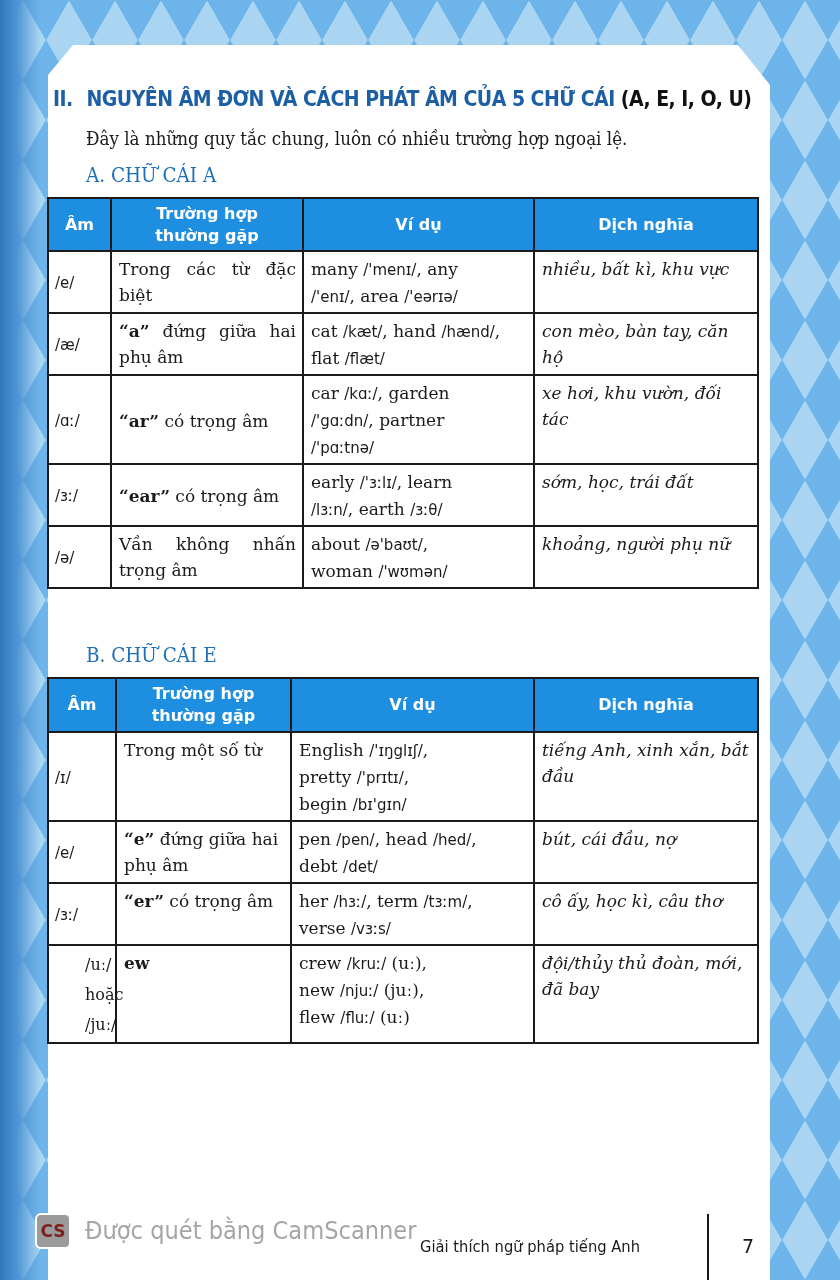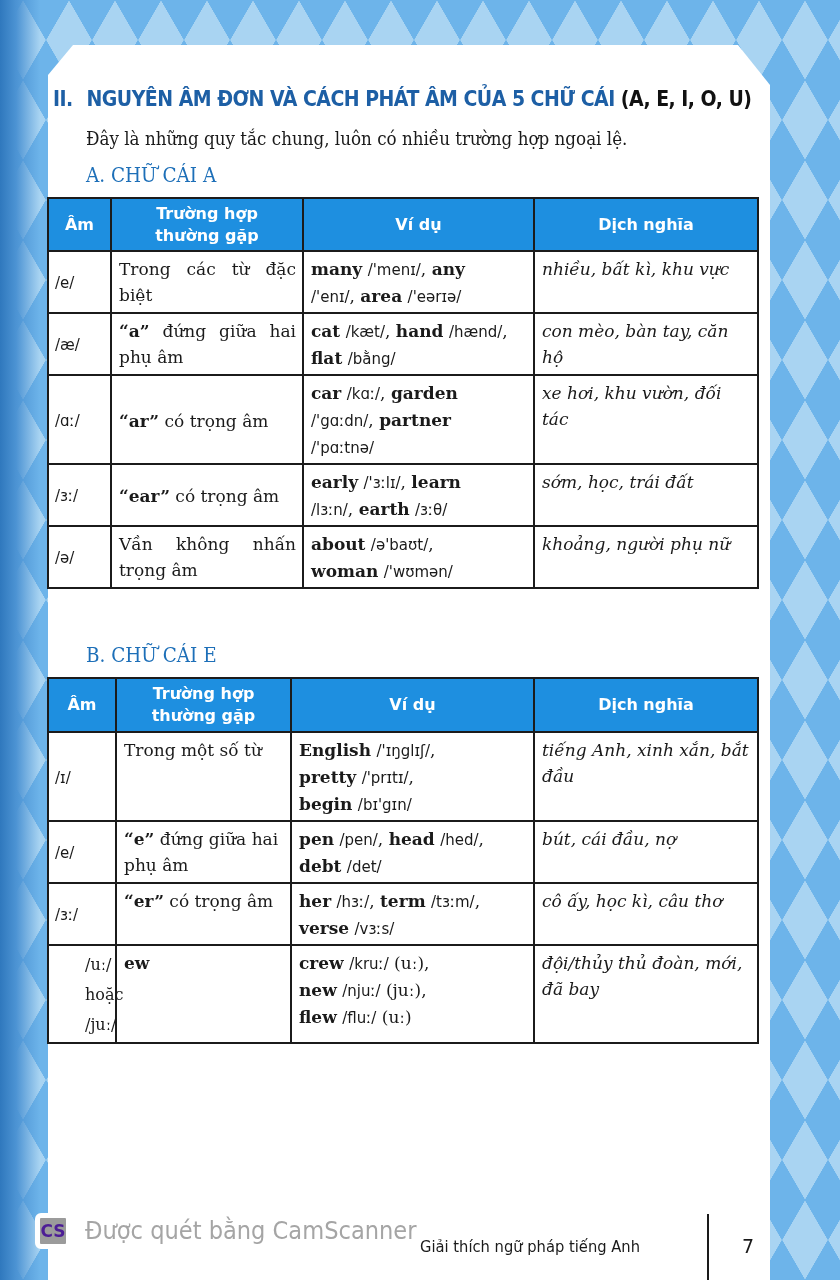--- a/index.html
+++ b/index.html
@@ -74,40 +74,40 @@
     padding: 3px 4px;
   }
   table.phon td.sound {
     font-family: "DejaVu Sans", sans-serif;
     font-size: 15px; vertical-align: middle;
     padding-left: 6px;
   }
   table.phon td.case { text-align: left; margin-left: 20px; }
   table.phon td.case.justify { text-align: justify; text-align-last: left; }
   table.phon td.meaning { font-style: italic; }
-  table.phon td.example b { font-weight: bold; }
+  table.phon td.example b { font-weight: normal; }
   .ipa { font-family: "DejaVu Sans", sans-serif; font-size: 15px; }
   .q { font-weight: bold; }
 
   #table-a { top: 197px; }
   #table-b { top: 677px; }
 
   #table-b td.sound.top { vertical-align: top; padding-left: 36px; }
 
   .watermark {
     position: absolute; left: 35px; top: 1213px;
     display: flex; align-items: center; gap: 14px;
     color: #a8a8a8; white-space: nowrap;
   }
   .cs-logo {
     width: 36px; height: 36px; border-radius: 6px;
-    background: #9b9b9b; color: #4c1d95;
+    background: #9b9b9b; color: #7f1d1d;
     font-family: "DejaVu Sans", sans-serif; font-weight: bold; font-size: 17px;
     display: flex; align-items: center; justify-content: center;
-    border: 5px solid #ffffff;
+    border: 2px solid #ffffff;
   }
   .wm-text {
     font-family: "DejaVu Sans", sans-serif; font-size: 24px; color: #a5a5a5;
     transform: scaleX(0.94); transform-origin: left center;
   }
   .footer-title {
     position: absolute; left: 420px; top: 1237px;
     font-family: "DejaVu Sans", sans-serif; font-size: 16px; color: #1a1a1a;
     white-space: nowrap; transform: scaleX(0.92); transform-origin: left top;
   }
@@ -157,21 +157,21 @@
       <td class="case justify">Trong các từ đặc biệt</td>
       <td class="example">
         <b>many</b> <span class="ipa">/'menɪ/</span>, <b>any</b><br><span class="ipa">/'enɪ/</span>, <b>area</b> <span class="ipa">/'eərɪə/</span>
       </td>
       <td class="meaning">nhiều, bất kì, khu vực</td>
     </tr>
     <tr style="height:58px">
       <td class="sound">/æ/</td>
       <td class="case justify"><span class="q">“a”</span><span> đứng giữa hai phụ âm</span></td>
       <td class="example">
-        <b>cat</b> <span class="ipa">/kæt/</span>, <b>hand</b> <span class="ipa">/hænd/</span>,<br><b>flat</b> <span class="ipa">/bằng/</span>
+        <b>cat</b> <span class="ipa">/kæt/</span>, <b>hand</b> <span class="ipa">/hænd/</span>,<br><b>flat</b> <span class="ipa">/flæt/</span>
       </td>
       <td class="meaning">con mèo, bàn tay, căn hộ</td>
     </tr>
     <tr style="height:85px">
       <td class="sound">/ɑː/</td>
       <td class="case" style="vertical-align:middle"><span class="q">“ar”</span><span> có trọng âm</span></td>
       <td class="example">
         <b>car</b> <span class="ipa">/kɑː/</span>, <b>garden</b><br><span class="ipa">/'gɑːdn/</span>, <b>partner</b><br><span class="ipa">/'pɑːtnə/</span>
       </td>
       <td class="meaning">xe hơi, khu vườn, đối tác</td>

